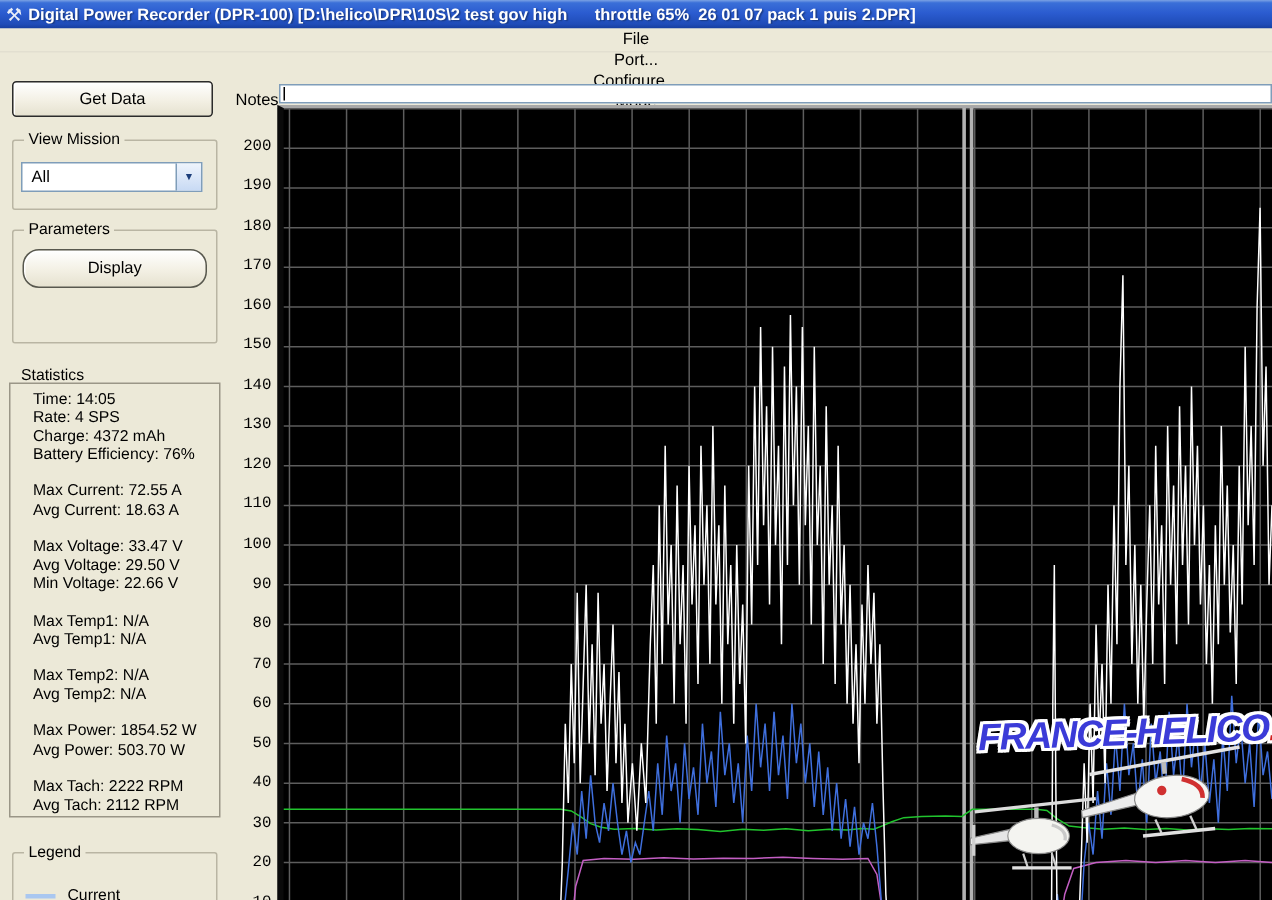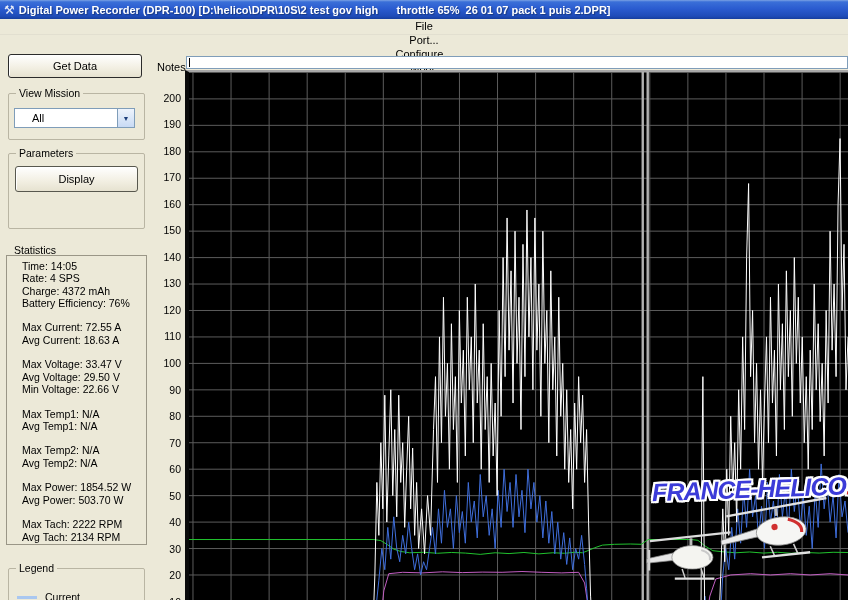--- a/index.html
+++ b/index.html
@@ -24,36 +24,36 @@
   .xpbtn { position:absolute; background:linear-gradient(#ffffff, #f3f0e4 55%, #e6e2d0);
     border:1px solid #58584e; border-radius:3px; font-size:11px; color:#000;
     display:flex; align-items:center; justify-content:center; cursor:pointer;
     box-shadow:inset 1px 1px 0 #fff; }
   .group { position:absolute; border:1px solid #b9b5a3; border-radius:2px; }
   .glabel { position:absolute; top:-7px; left:7px; background:#ece9d8; padding:0 3px;
     font-size:10.5px; color:#000; }
   #combo { position:absolute; left:14px; top:108px; width:121px; height:20px;
     background:#fff; border:1px solid #7f9db9; display:flex; align-items:center;
     font-size:11px; cursor:pointer; }
-  #combo-value { padding-left:17px;text-align:right; }
+  #combo-value { padding-left:6px;text-align:right; }
   #combo-arrow { margin-left:auto; width:17px; height:100%;
     background:linear-gradient(#eef4fc,#c8daf4); border-left:1px solid #7f9db9;
     display:flex; align-items:center; justify-content:center;
     font-size:7px; color:#1c3e7a; }
   #stats-label { position:absolute; left:14px; top:244px; font-size:10.5px; }
   #stats-box { position:absolute; left:6px; top:255px; width:141px; height:290px;
     border:1px solid #9a9687; padding:4px 0 0 15px; overflow:hidden; }
   .stat-line { font-size:10.5px; line-height:12.3px; white-space:nowrap; color:#000; }
   #legend-group { position:absolute; left:8px; top:568px; width:137px; height:40px; }
   .legend-item { position:absolute; left:8px; top:22px; display:flex; align-items:center; }
   .legend-swatch { width:20px; height:3px; margin-right:8px; }
   .legend-text { font-size:10.5px; }
 
   
-  #yticks { position:absolute; left:150px; top:36px; width:33px; height:564px; }
+  #yticks { position:absolute; left:150px; top:36px; width:33px; height:564px;font-family:Liberation Mono, monospace; }
   .ytick { position:absolute; right:2px; font-size:10.5px; color:#000; }
 
   
   #notes-label { position:absolute; left:157px; top:61px; font-size:11px; }
   #notes-input { position:absolute; left:186px; top:56px; width:662px; height:13px;
     background:#fff; border:1px solid #7f9db9; border-radius:0; font-size:10px;
     padding:0 2px; outline:none; }
   #notes-caret { position:absolute; left:189px; top:58px; width:1px; height:9px; background:#000; }
 
   
@@ -96,21 +96,21 @@
   <div class="group" style="left:8px; top:93px; width:137px; height:47px;">
     <span class="glabel">View Mission</span>
   </div>
   <div id="combo">
     <span id="combo-value">All</span>
     <span id="combo-arrow">▼</span>
   </div>
 
   <div class="group" style="left:8px; top:153px; width:137px; height:76px;padding-left:30px;">
     <span class="glabel">Parameters</span>
-    <div class="xpbtn" style="left:6px; top:12px; width:123px; height:26px;">Display</div>
+    <div class="xpbtn" style="left:6px; top:12px; width:123px; height:26px;border-radius:11px;">Display</div>
   </div>
 
   <span id="stats-label">Statistics</span>
   <div id="stats-box">
       <div class="stat-line">Time: 14:05</div>
       <div class="stat-line">Rate: 4 SPS</div>
       <div class="stat-line">Charge: 4372 mAh</div>
       <div class="stat-line">Battery Efficiency: 76%</div>
       <div class="stat-line">&nbsp;</div>
       <div class="stat-line">Max Current: 72.55 A</div>
@@ -123,21 +123,21 @@
       <div class="stat-line">Max Temp1: N/A</div>
       <div class="stat-line">Avg Temp1: N/A</div>
       <div class="stat-line">&nbsp;</div>
       <div class="stat-line">Max Temp2: N/A</div>
       <div class="stat-line">Avg Temp2: N/A</div>
       <div class="stat-line">&nbsp;</div>
       <div class="stat-line">Max Power: 1854.52 W</div>
       <div class="stat-line">Avg Power: 503.70 W</div>
       <div class="stat-line">&nbsp;</div>
       <div class="stat-line">Max Tach: 2222 RPM</div>
-      <div class="stat-line">Avg Tach: 2134 RPM</div>
+      <div class="stat-line">Avg Tach: 2112 RPM</div>
     </div>
 
   <div class="group" id="legend-group">
     <span class="glabel">Legend</span>
     <div id="legend-items">
         <div class="legend-item">
           <span class="legend-swatch" style="background: rgb(169, 199, 240);"></span>
           <span class="legend-text">Current</span>
         </div>
       </div>

